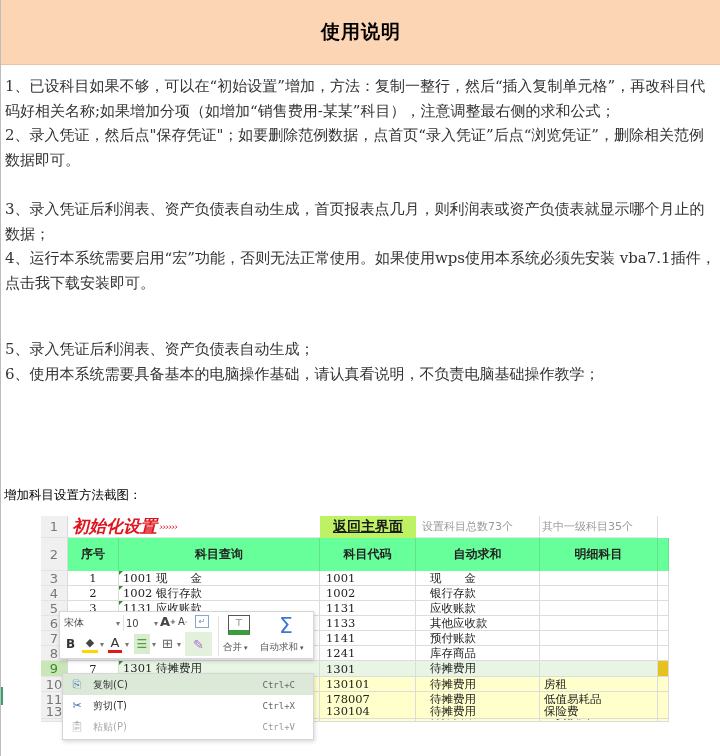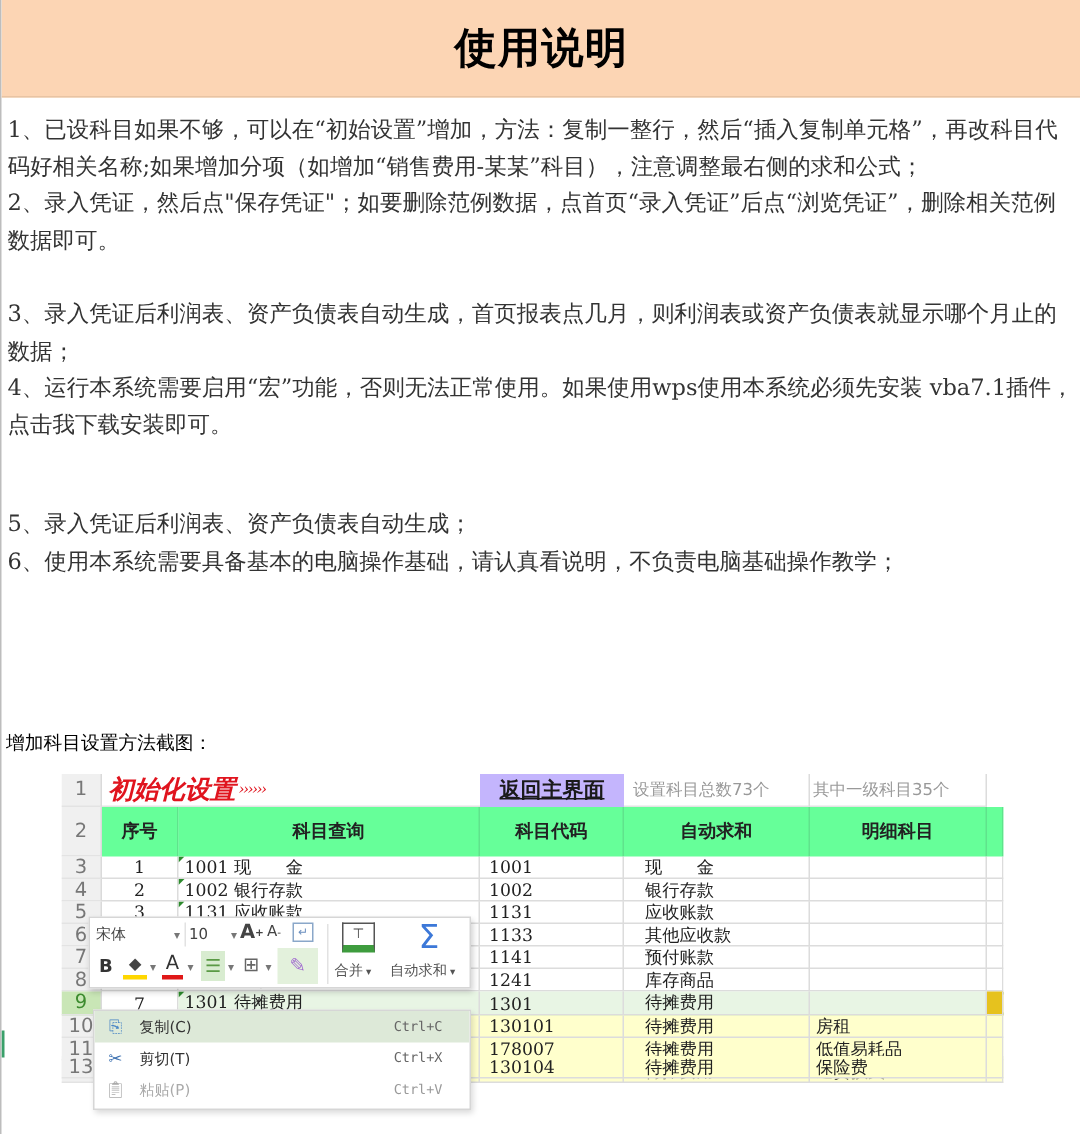--- a/index.html
+++ b/index.html
@@ -10,21 +10,21 @@
     position: relative;
     border-left: 1px solid #bdbdbd;
   }
   .title-bar {
     position: absolute; left: 0; top: 0; width: 720px; height: 65px;
     background: #fcd5b4;
     display: flex; align-items: center; justify-content: center;
     border-bottom: 1px solid #e8c4a4;
   }
   .title-bar h1 {
-    font-size: 28px; font-weight: bold; color: #000; letter-spacing: 1px;
+    font-size: 19px; font-weight: bold; color: #000; letter-spacing: 1px;
     font-family: "DejaVu Sans", sans-serif;
   }
   .instructions {
     position: absolute; left: 4px; top: 74px; width: 712px;
     font-family: "DejaVu Serif", serif;
     font-size: 15px; line-height: 24.5px; color: #333;
   }
   .instructions p { margin: 0; }
   .gap-1 { height: 25px; }
   .gap-2 { height: 42px; }
@@ -61,21 +61,21 @@
   .c-f { width: 11px; }
 
   .r1 { top: 0; height: 22px; }
   .r1 .title-cell {
     width: 252px; color: #e0141e; font-weight: bold; font-style: italic; font-size: 17px;
     padding-left: 4px; display: flex; align-items: center; border-bottom: 1px solid #e3e3e3;
     font-family: "DejaVu Serif", serif;
   }
   .r1 .title-cell .arrows { font-size: 10px; font-weight: normal; margin-left: 2px; letter-spacing: -1px; }
   .r1 .back-btn {
-    width: 96px; background: #c4b5fd; font-weight: bold; font-size: 14px; text-decoration: underline;
+    width: 96px; background: #bef264; font-weight: bold; font-size: 14px; text-decoration: underline;
     color: #1a1a1a; display: flex; align-items: center; justify-content: center;
     font-family: "DejaVu Sans", sans-serif;
   }
   .r1 .info { color: #999; font-size: 11px; font-family: "DejaVu Sans", sans-serif; border-bottom: 1px solid #e3e3e3; }
   .r1 .info.i1 { width: 124px; padding-left: 6px; display: flex; align-items: center; border-right: 1px solid #dcdcdc; }
   .r1 .info.i2 { width: 118px; padding-left: 2px; display: flex; align-items: center; border-right: 1px solid #dcdcdc; }
 
   .r2 { top: 22px; height: 33px; }
   .r2 .hcell {
     background: #66ff99; font-weight: bold; font-size: 12px; color: #222;

